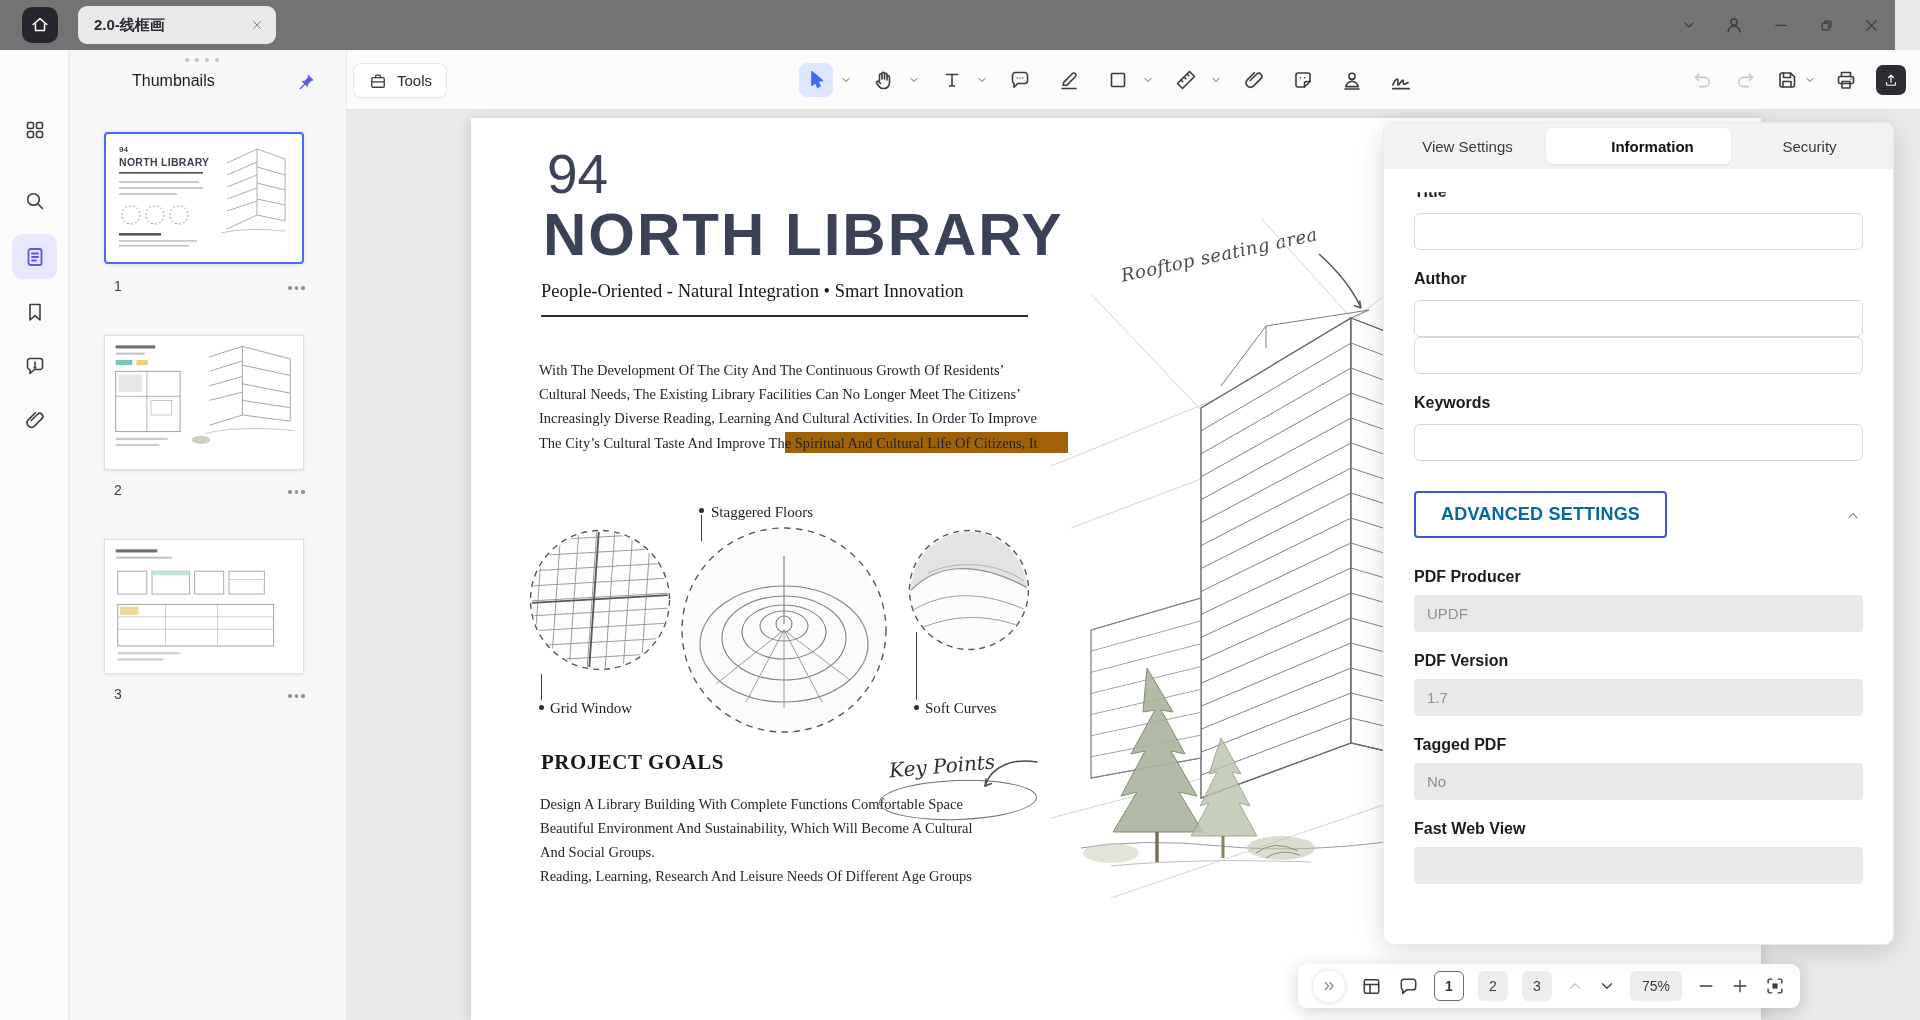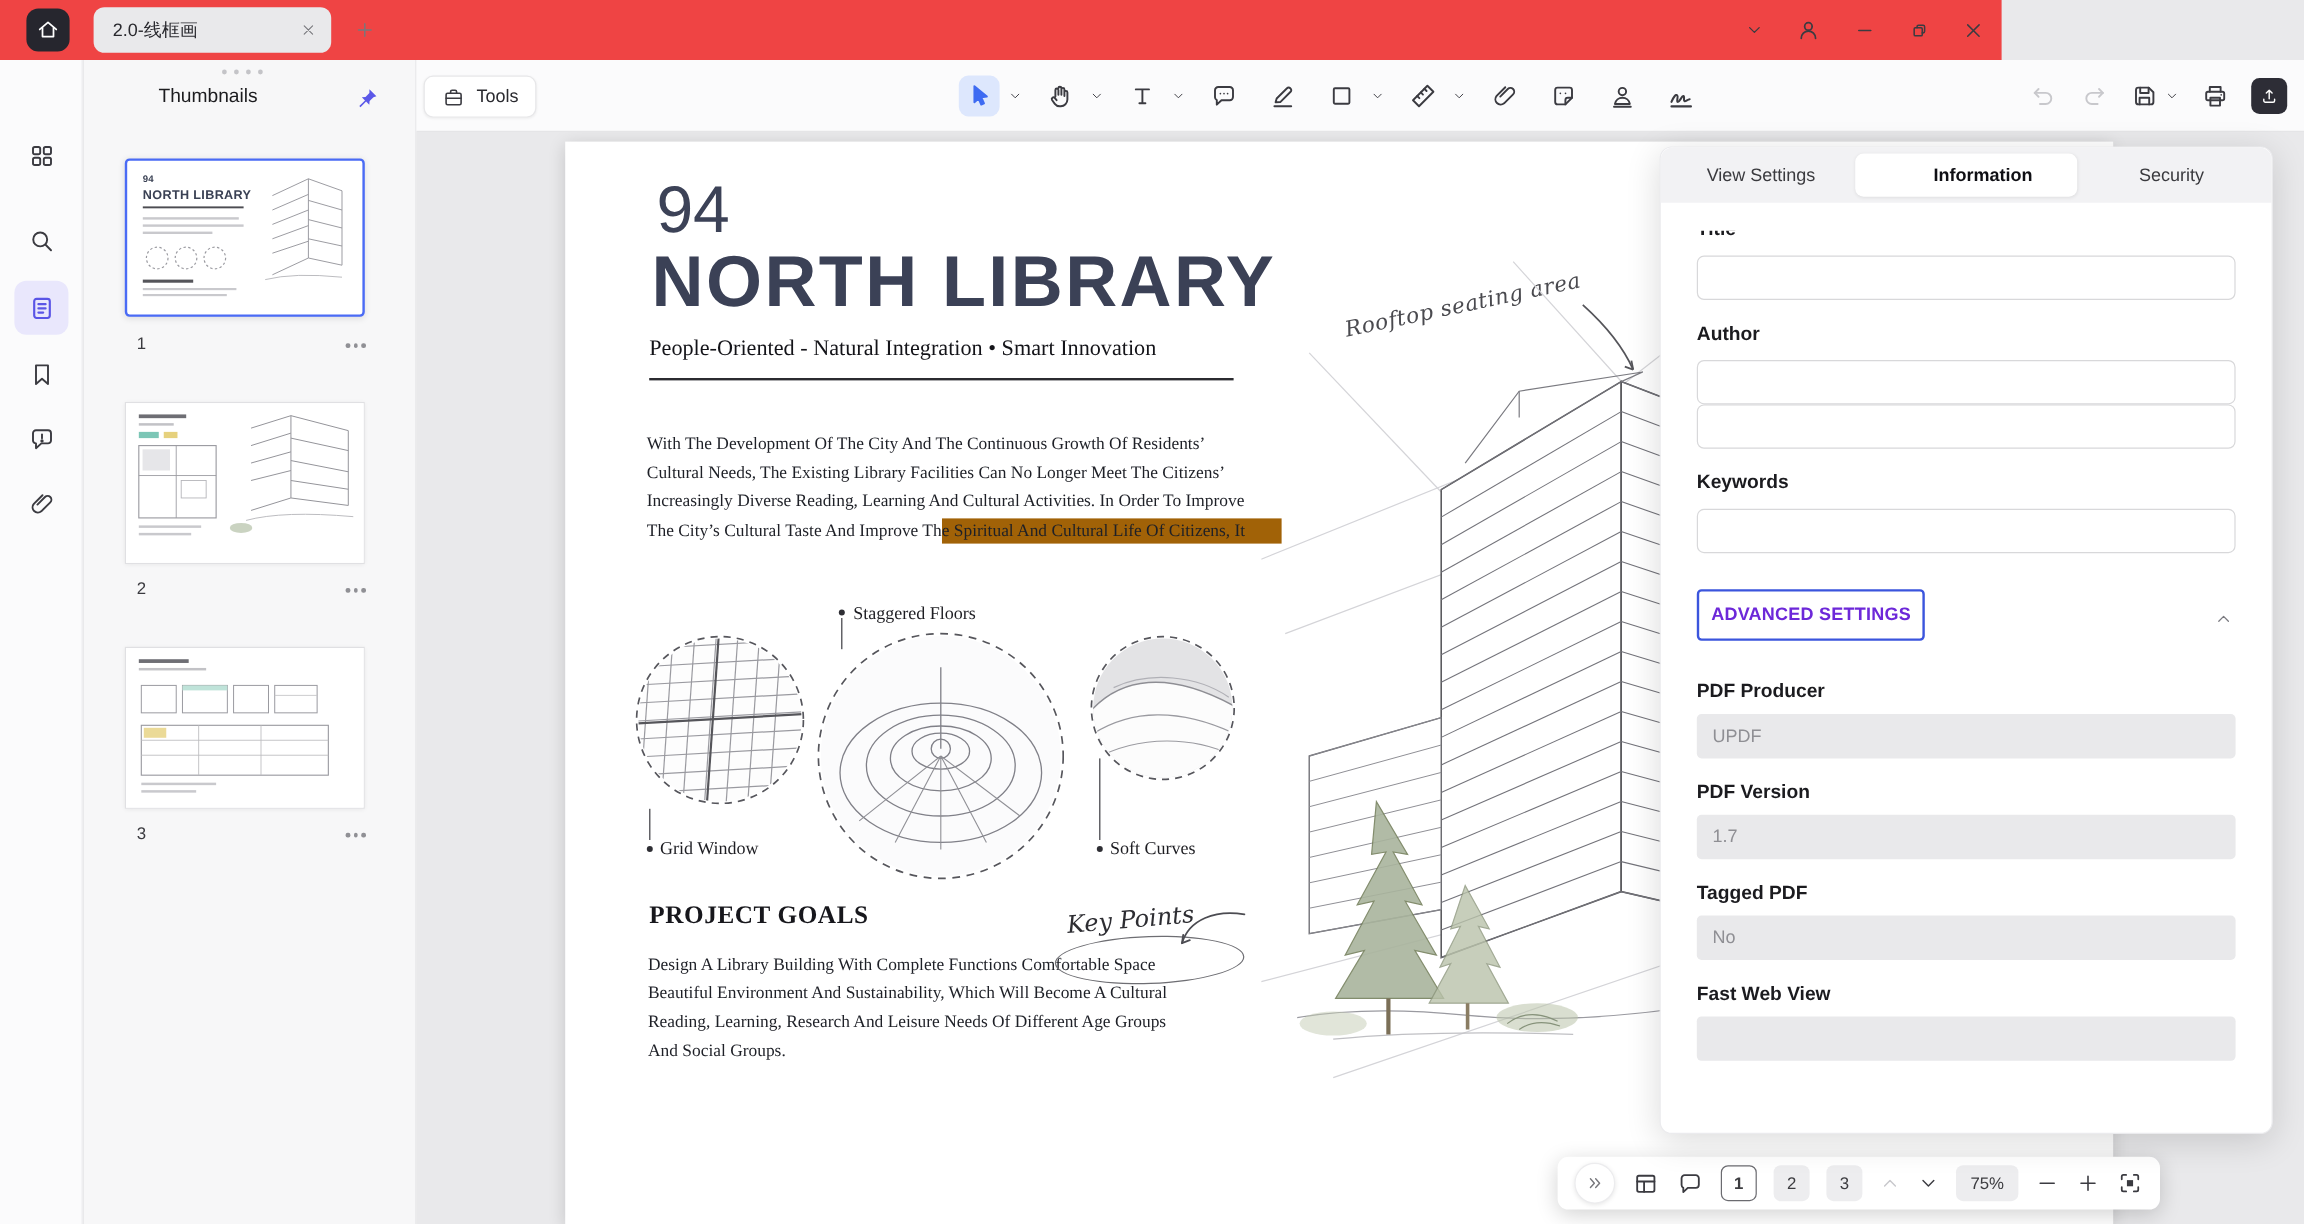--- a/index.html
+++ b/index.html
@@ -7,21 +7,21 @@
   body { position:relative; font-family:"Liberation Sans",sans-serif; background:#e9e9eb; }
 
   svg.ic * { stroke:#3b3b41; fill:none; stroke-width:1.6; stroke-linecap:round; stroke-linejoin:round; }
   svg.ic.dis * { stroke:#c8c8cc; }
   svg.ic.blue * { stroke:#3e6bf2; }
   svg.ic.wh * { stroke:#fff; }
   svg.ic.purple * { stroke:#5a55e6; stroke-width:1.8; }
   svg.ic.gray * { stroke:#77777c; }
 
   
-  .titlebar { position:absolute; left:0; top:0; width:1668px; height:50px; background:#ef4444; }
+  .titlebar { position:absolute; left:0; top:0; width:1895px; height:50px; background:#737373;font-weight:bold; }
   .home-btn { position:absolute; left:22px; top:7px; width:36px; height:36px; border-radius:10px; background:#26262e; display:flex; align-items:center; justify-content:center; cursor:pointer; }
   .tab { position:absolute; left:78px; top:6px; width:198px; height:38px; background:#e9e9eb; border-radius:9px; display:flex; align-items:center; padding:0 12px 0 16px; }
   .tab-title { font-size:15px; color:#29292e; flex:1; white-space:nowrap; overflow:hidden; }
   .tab-plus { position:absolute; left:292px; top:13px; width:24px; height:24px; display:flex; align-items:center; justify-content:center; }
   .tb-right { position:absolute; right:14px; top:0; height:50px; display:flex; align-items:center; gap:26px; }
 
   
   .sidebar { position:absolute; left:0; top:50px; width:69px; height:970px; background:#fbfbfc; border-right:1px solid #ececee; }
   .sb-item { position:absolute; left:12px; width:45px; height:45px; display:flex; align-items:center; justify-content:center; border-radius:10px; cursor:pointer; }
   .sb-item.active { background:#e9e7fc; }
@@ -75,21 +75,21 @@
   
   .right-panel { position:absolute; left:1383px; top:122px; width:511px; height:823px; background:#fff; border:1px solid #ebebee; border-radius:10px; box-shadow:0 6px 28px rgba(0,0,0,.14); z-index:30; }
   .ptabs { display:flex; background:#f2f2f4; border-radius:10px 10px 0 0; padding:5px; height:46px; }
   .ptab { flex:1; display:flex; align-items:center; justify-content:center; font-size:15px; color:#3a3a3e; border-radius:7px; cursor:pointer; }
   .ptab.active { background:#fff; font-weight:700; color:#0f0f14; box-shadow:0 1px 3px rgba(0,0,0,.08);padding-left:28px; }
   .pbody { position:absolute; top:46px; left:0; right:0; bottom:0; padding:0 30px; overflow:hidden; }
   .flabel { font-size:16px; font-weight:700; color:#1b1b1f; margin:20px 0 12px; }
   .flabel.cut { margin-top:14px; clip-path:inset(52% 0 0 0); }
   .finp { display:block; width:100%; height:37px; border:1px solid #d8d8da; border-radius:6px; background:#fff; font-family:"Liberation Sans",sans-serif; font-size:15px; padding:0 12px; color:#222; outline:none; }
   .adv-row { position:relative; margin-top:30px; height:49px; }
-  .adv-box { display:inline-block; border:2.5px solid #3b55dd; border-radius:4px; padding:11px 10px; font-size:15px; font-weight:700; color:#6d28d9; letter-spacing:.2px; cursor:pointer; }
+  .adv-box { display:inline-block; border:2.5px solid #3b55dd; border-radius:4px; padding:11px 25px; font-size:18px; font-weight:700; color:#0369a1; letter-spacing:.2px; cursor:pointer; }
   .adv-chev { position:absolute; right:2px; top:50%; transform:translateY(-50%); cursor:pointer; }
   .glabel { font-size:16px; font-weight:700; color:#1b1b1f; margin:20px 0 9px; }
   .glabel.first { margin-top:28px; }
   .ginp { display:block; width:100%; height:37px; border:none; border-radius:4px; background:#e9e9eb; font-family:"Liberation Sans",sans-serif; font-size:15px; padding:0 13px; color:#8f8f94; }
 
   
   .bottom-bar { position:absolute; left:1298px; top:964px; height:44px; background:#fff; border-radius:9px; box-shadow:0 4px 18px rgba(0,0,0,.18); display:flex; align-items:center; gap:14px; padding:0 14px; z-index:25; }
   .bb-circle { width:34px; height:34px; border-radius:50%; background:#fff; border:1px solid #ececee; box-shadow:0 1px 4px rgba(0,0,0,.10); display:flex; align-items:center; justify-content:center; cursor:pointer; }
   .bb-page { width:30px; height:30px; border-radius:6px; background:#ededef; display:flex; align-items:center; justify-content:center; font-size:14px; color:#3c3c40; cursor:pointer; }
   .bb-page.active { background:#fff; border:1.6px solid #6b6b70; font-weight:700; }
@@ -530,22 +530,22 @@
     <div class="callout" style="left:443px;top:514px;width:140px;height:90px">
       <div class="vline" style="left:2px;top:0;height:68px"></div>
       <span class="dot" style="left:0;top:73px"></span>
       <span style="position:absolute;left:11px;top:68px">Soft Curves</span>
     </div>
 
     <div class="goals-title">PROJECT GOALS</div>
     <div class="goals">
       <div>Design A Library Building With Complete Functions Comfortable Space</div>
       <div>Beautiful Environment And Sustainability, Which Will Become A Cultural</div>
+      <div>And Social Groups.</div>
       <div>Reading, Learning, Research And Leisure Needs Of Different Age Groups</div>
-      <div>And Social Groups.</div>
     </div>
     <div class="goal-ellipse"></div>
     <div class="keypoints">Key Points</div>
     <svg class="kp-flourish" width="70" height="46" viewBox="0 0 70 46">
       <path d="M60 6 C 36 2, 14 10, 8 30" fill="none" stroke="#4c4c52" stroke-width="1.5" stroke-linecap="round"></path>
       <path d="M8 30 l6.5-2.5 M8 30 l1-7" fill="none" stroke="#4c4c52" stroke-width="1.5" stroke-linecap="round"></path>
     </svg>
 
     <div class="rooftop">Rooftop seating area</div>
 

